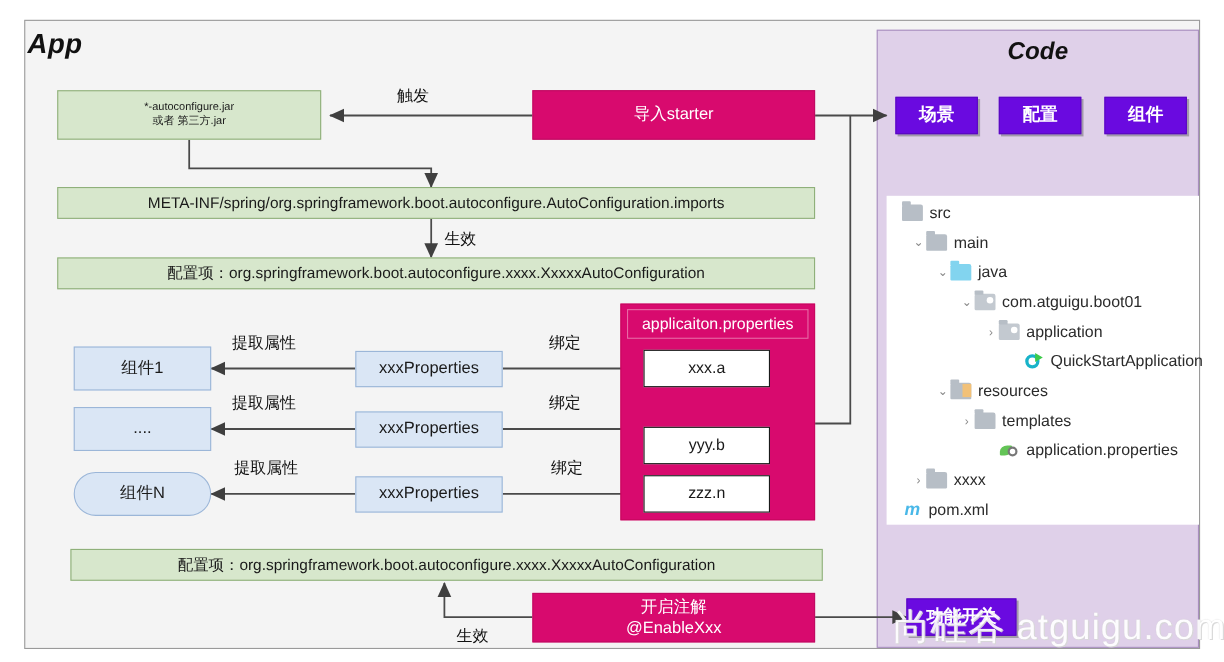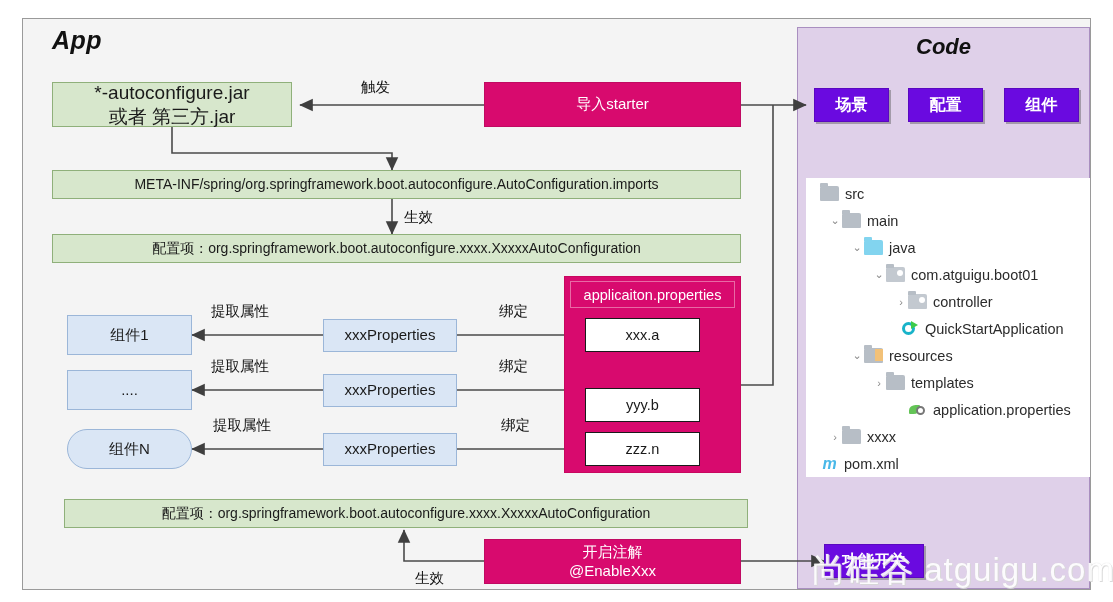--- a/index.html
+++ b/index.html
@@ -2,33 +2,33 @@
 <html><head>
 <meta charset="utf-8">
 <style>
   html,body{margin:0;padding:0;background:#ffffff;}
   body{font-family:"Liberation Sans","DejaVu Sans",sans-serif;}
   #canvas{position:relative;width:1113px;height:602px;background:#ffffff;overflow:hidden;}
 
   
   .panel-app{position:absolute;left:22px;top:18px;width:1069px;height:572px;
              background:#f4f4f4;border:1px solid #9a9a9a;box-sizing:border-box;}
-  .panel-app-title{position:absolute;left:52px;top:26px;font-size:25px;font-weight:bold;
+  .panel-app-title{position:absolute;left:25px;top:26px;font-size:25px;font-weight:bold;
                    font-style:italic;color:#111;letter-spacing:.5px;}
 
   .panel-code{position:absolute;left:797px;top:27px;width:293px;height:562px;
               background:#dfd0e9;border:1px solid #a98fc0;box-sizing:border-box;}
   .panel-code-title{position:absolute;left:797px;top:34px;width:293px;text-align:center;
                     font-size:22px;font-weight:bold;font-style:italic;color:#111;}
   .tree-bg{position:absolute;left:806px;top:178px;width:284px;height:299px;background:#ffffff;}
 
   
   .box{position:absolute;box-sizing:border-box;display:flex;align-items:center;
        justify-content:center;text-align:center;line-height:1.25;}
-  .green{background:#d7e7cc;border:1px solid #8fb07a;color:#1a1a1a;font-size:19px;}
+  .green{background:#d7e7cc;border:1px solid #8fb07a;color:#1a1a1a;font-size:10px;}
   .blue{background:#dae6f5;border:1px solid #9bb6d8;color:#1a1a1a;font-size:15px;}
   .magenta{background:#d80a6e;border:1px solid #c00a62;color:#ffffff;font-size:15px;}
   .white-prop{background:#ffffff;border:1.5px solid #1a1a1a;color:#1a1a1a;font-size:14.5px;}
   .purple{background:#6a0ae0;border:1px solid #5a08c0;color:#ffffff;font-size:16px;
           font-weight:bold;box-shadow:2px 2px 0 rgba(90,90,90,.45);}
 
   
   .alabel{position:absolute;font-size:14.5px;color:#111;white-space:nowrap;}
 
   
@@ -188,23 +188,23 @@
         <span class="tlabel">java</span>
       </div>
       <div class="trow" style="padding-left: 66px;">
         <span class="chev">⌄</span>
         <span class="ficon folder pkg"></span>
         <span class="tlabel">com.atguigu.boot01</span>
       </div>
       <div class="trow" style="padding-left: 88px;">
         <span class="chev">›</span>
         <span class="ficon folder pkg"></span>
-        <span class="tlabel">controller</span>
-      </div>
-      <div class="trow" style="padding-left: 80px;">
+        <span class="tlabel">application</span>
+      </div>
+      <div class="trow" style="padding-left: 110px;">
         <span class="chev blank">&nbsp;</span>
         <span class="jicon">
           <span class="ring"></span>
           <span class="tri"></span>
         </span>
         <span class="tlabel">QuickStartApplication</span>
       </div>
       <div class="trow" style="padding-left: 44px;">
         <span class="chev">⌄</span>
         <span class="ficon folder res"></span>

